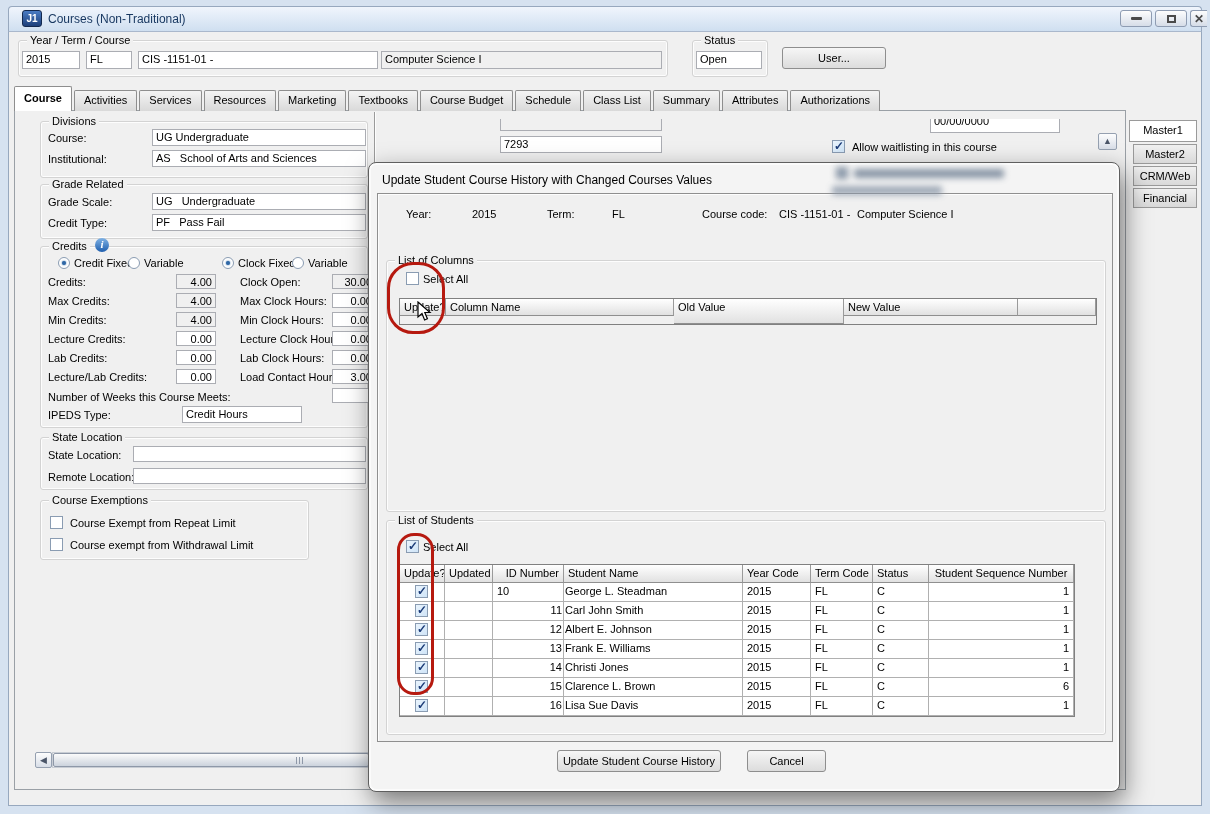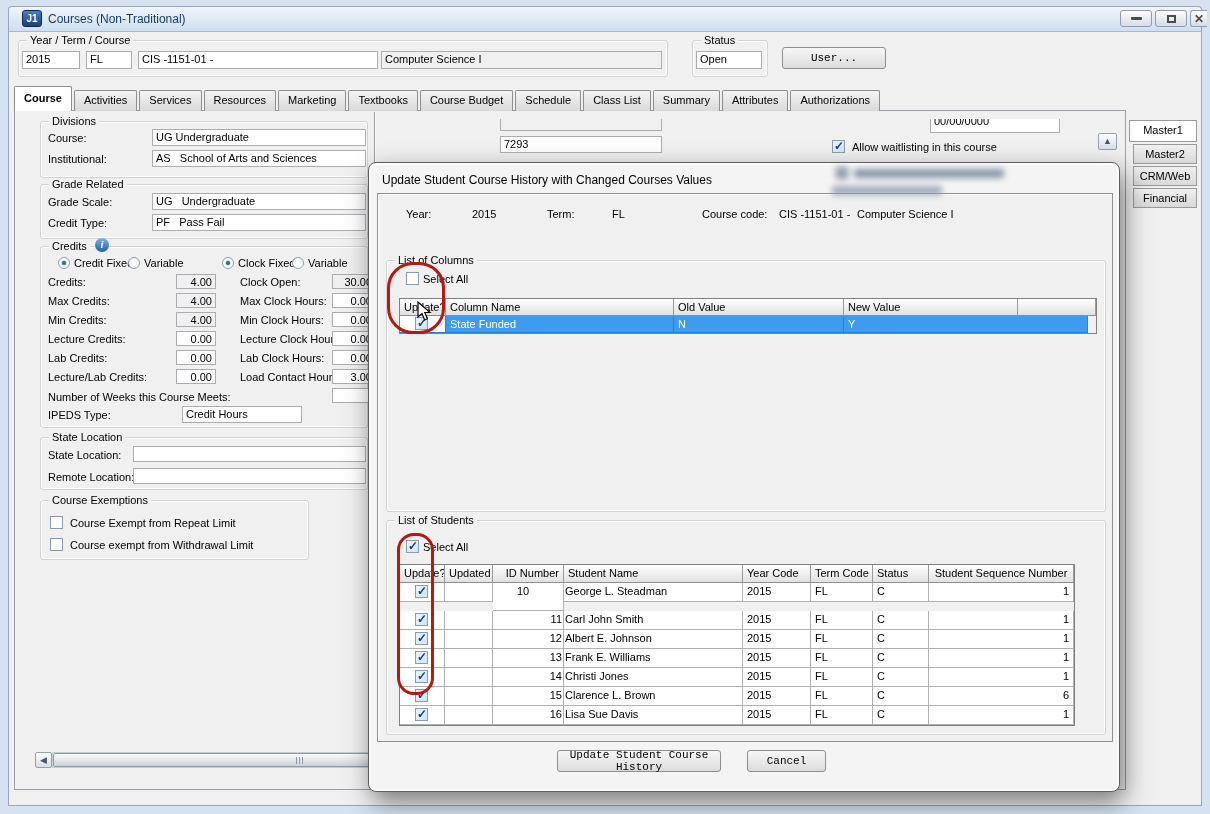--- a/index.html
+++ b/index.html
@@ -17,21 +17,21 @@
   .winbtn .sq { width:9px; height:8px; border:2px solid #4a4a4a; }
   .winbtn.close-x { font-weight:bold; font-size:12px; }
 
   
   .gb { position:absolute; border:1px solid #d3d3d3; border-radius:3px; box-shadow:inset 0 0 0 1px #fdfdfd; }
   .gb-label { position:absolute; top:-7px; left:8px; background:#f0f0f0; padding:0 3px; white-space:pre; }
   .tf { position:absolute; background:#fff; border:1px solid #abadb3; padding:1px 3px; font-size:11px; white-space:pre; overflow:hidden; }
   .tf.ro { background:#f0f0f0; }
   .tf.num { text-align:right; }
   .lbl { position:absolute; white-space:pre; }
-  .btn { position:absolute; background:linear-gradient(#f6f6f6,#dcdcdc); border:1px solid #8e8e8e; border-radius:3px; text-align:center; font-size:11px; display:flex; align-items:center; justify-content:center;font-family:Liberation Mono, monospace; }
+  .btn { position:absolute; background:linear-gradient(#f6f6f6,#dcdcdc); border:1px solid #8e8e8e; border-radius:3px; text-align:left; font-size:11px; display:flex; align-items:center; justify-content:center; }
   .cb { position:absolute; width:13px; height:13px; background:#fff; border:1px solid #8a9cb2; }
   .cb.checked { background:linear-gradient(135deg,#eaf4fd,#cfe4f7); }
   .cb.checked::after { content:"\2713"; position:absolute; left:1px; top:-2px; font-size:12px; font-weight:bold; color:#1c3c78; }
   .radio { position:absolute; width:12px; height:12px; border:1px solid #8a9cb2; border-radius:50%; background:#fff; }
   .radio.checked::after { content:""; position:absolute; left:3px; top:3px; width:4px; height:4px; border-radius:50%; background:#2f67a6; box-shadow:0 0 2px #2f67a6; }
   .info-icon { position:absolute; width:14px; height:14px; border-radius:50%; background:linear-gradient(#7fb2e5,#1f5fae); color:#fff; font-family:"Liberation Serif",serif; font-style:italic; font-weight:bold; font-size:11px; text-align:center; line-height:13px; }
 
   
   #tab-strip { position:absolute; left:14px; top:86px; height:25px; display:flex; align-items:flex-end; z-index:3; }
   .tab { height:21px; padding:3px 9px 0 9px; background:linear-gradient(#f4f4f4,#d9d9d9); border:1px solid #8e8e8e; border-bottom:none; border-radius:2px 2px 0 0; margin-right:2px; white-space:nowrap; }
@@ -231,31 +231,23 @@
 
     <div class="dgb" style="left:8px; top:66px; width:720px; height:252px;">
       <span class="gb-label">List of Columns</span>
     </div>
     <div class="cb" id="cols-select-all" style="left:28px; top:78px;"></div>
     <span class="lbl" style="left:45px; top:79px;">Select All</span>
     <div class="tbl" id="columns-table" style="left:21px; top:104px; width:698px;">
         <div class="t-hrow">
           <div class="t-hcell" style="width: 46px; height: 17px; text-align: center;">Update?</div>
           <div class="t-hcell" style="width: 228px; height: 17px;">Column Name</div>
-          <div class="t-hcell" style="width: 170px; height: 17px;">Old Value</div>
+          <div class="t-hcell" style="width: 170px; height: 25px;">Old Value</div>
           <div class="t-hcell" style="width: 174px; height: 17px;">New Value</div>
           <div class="t-hcell" style="width: 78px; height: 17px;"></div>
-        </div>
-        <div class="t-row">
-          <div class="t-cell selblue" style="width: 46px; height: 17px; background: rgb(255, 255, 255);">
-            <div class="cb checked" style="left: 15px; top: 1px;"></div>
-          </div>
-          <div class="t-cell selblue" style="width: 228px; height: 17px;">State Funded</div>
-          <div class="t-cell selblue" style="width: 170px; height: 17px;">N</div>
-          <div class="t-cell selblue" style="width: 244px; height: 17px;">Y</div>
         </div>
       </div>
 
     <div class="dgb" style="left:8px; top:326px; width:720px; height:215px;">
       <span class="gb-label">List of Students</span>
     </div>
     <div class="cb checked" id="stud-select-all" style="left:28px; top:346px;"></div>
     <span class="lbl" style="left:45px; top:347px;">Select All</span>
     <div class="tbl" id="students-table" style="left:21px; top:370px; width:676px;">
         <div class="t-hrow">
@@ -266,21 +258,21 @@
           <div class="t-hcell" style="width: 68px; height: 18px; text-align: left;">Year Code</div>
           <div class="t-hcell" style="width: 62px; height: 18px; text-align: left;">Term Code</div>
           <div class="t-hcell" style="width: 56px; height: 18px; text-align: left;">Status</div>
           <div class="t-hcell" style="width: 145px; height: 18px; text-align: center;">Student Sequence Number</div>
         </div>
         <div class="t-row">
           <div class="t-cell" style="width: 45px; height: 19px; text-align: center;">
             <div class="cb checked" style="left: 15px; top: 2px;"></div>
           </div>
           <div class="t-cell" style="width: 48px; height: 19px; text-align: left;"></div>
-          <div class="t-cell" style="width: 71px; height: 28px; text-align: center; padding-right: 14px;">10</div>
+          <div class="t-cell" style="width: 71px; height: 19px; text-align: left; padding-right: 14px;">10</div>
           <div class="t-cell" style="width: 179px; height: 19px; text-align: left; padding-left: 1px;">George L. Steadman</div>
           <div class="t-cell" style="width: 68px; height: 19px; text-align: left;">2015</div>
           <div class="t-cell" style="width: 62px; height: 19px; text-align: left;">FL</div>
           <div class="t-cell" style="width: 56px; height: 19px; text-align: left;">C</div>
           <div class="t-cell" style="width: 145px; height: 19px; text-align: right;">1</div>
         </div>
         <div class="t-row">
           <div class="t-cell" style="width: 45px; height: 19px; text-align: center;">
             <div class="cb checked" style="left: 15px; top: 2px;"></div>
           </div>

